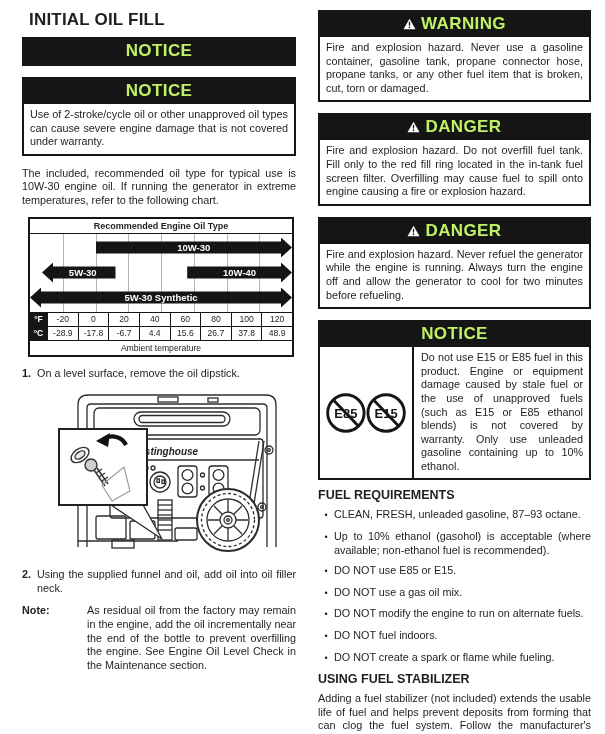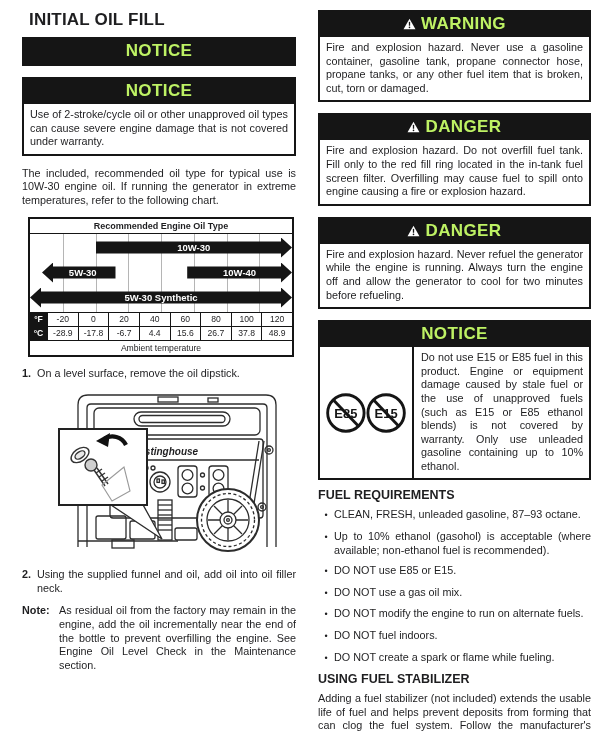--- a/index.html
+++ b/index.html
@@ -18,21 +18,21 @@
   .sbox-body{padding:4px 6px 5px 6px;font-size:10.8px;line-height:13.6px;text-align:justify;}
   .sbox-body b{letter-spacing:.1px;}
   
   .nbody{display:flex;padding:0;}
   .nicon{width:92px;flex:none;display:flex;align-items:center;justify-content:center;border-right:2px solid #151515;}
   .ntext{flex:1;padding:4px 6px 5px 7px;font-size:10.8px;line-height:13.6px;text-align:justify;}
   
   .step{display:flex;font-size:10.8px;line-height:13.6px;margin:0 0 9px 0;}
   .step-num{font-weight:bold;width:15px;flex:none;}
   .step-text{flex:1;text-align:justify;}
-  .note{display:flex;font-size:10.8px;line-height:13.6px;margin:0 0 8px 0;}
+  .note{display:flex;font-size:10.8px;line-height:13.6px;margin:0 0 8px 0;gap:28px;}
   .note-label{font-weight:bold;width:37px;flex:none;}
   .note-text{flex:1;text-align:justify;}
   
   .bullets{margin:0 0 4px 0;padding:0;list-style:none;}
   .bullets li{display:flex;font-size:10.8px;line-height:13.6px;margin:0 0 7px 0;}
   .bullet-glyph{width:16px;flex:none;text-align:center;font-size:9px;padding-top:1px;}
   .bullet-text{flex:1;text-align:justify;}
   
   .oil-chart{border:2px solid #151515;margin:0 0 10px 6px;width:262px;}
   .oc-title{font-size:9px;font-weight:bold;text-align:center;padding:2px 0;border-bottom:1.5px solid #151515;}

